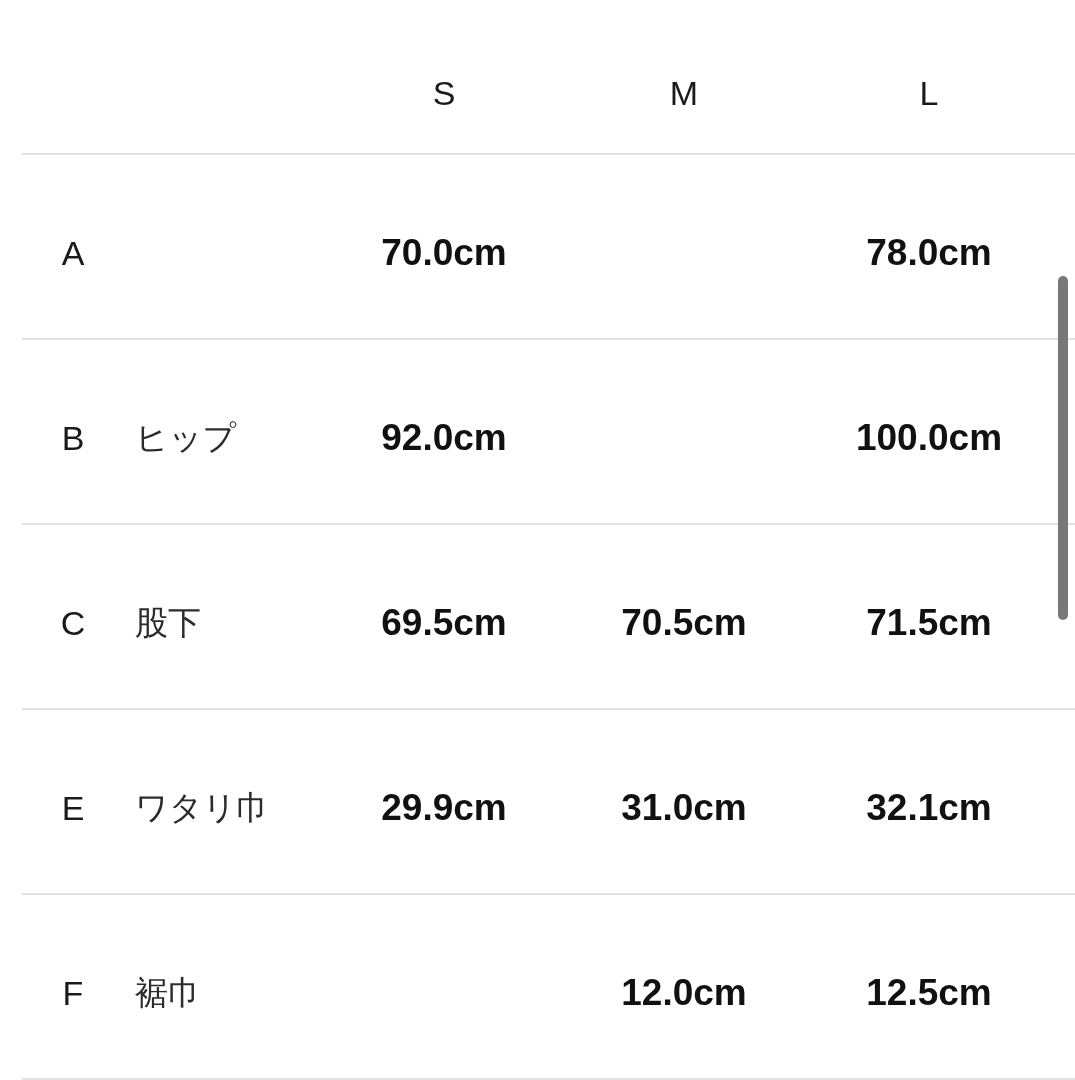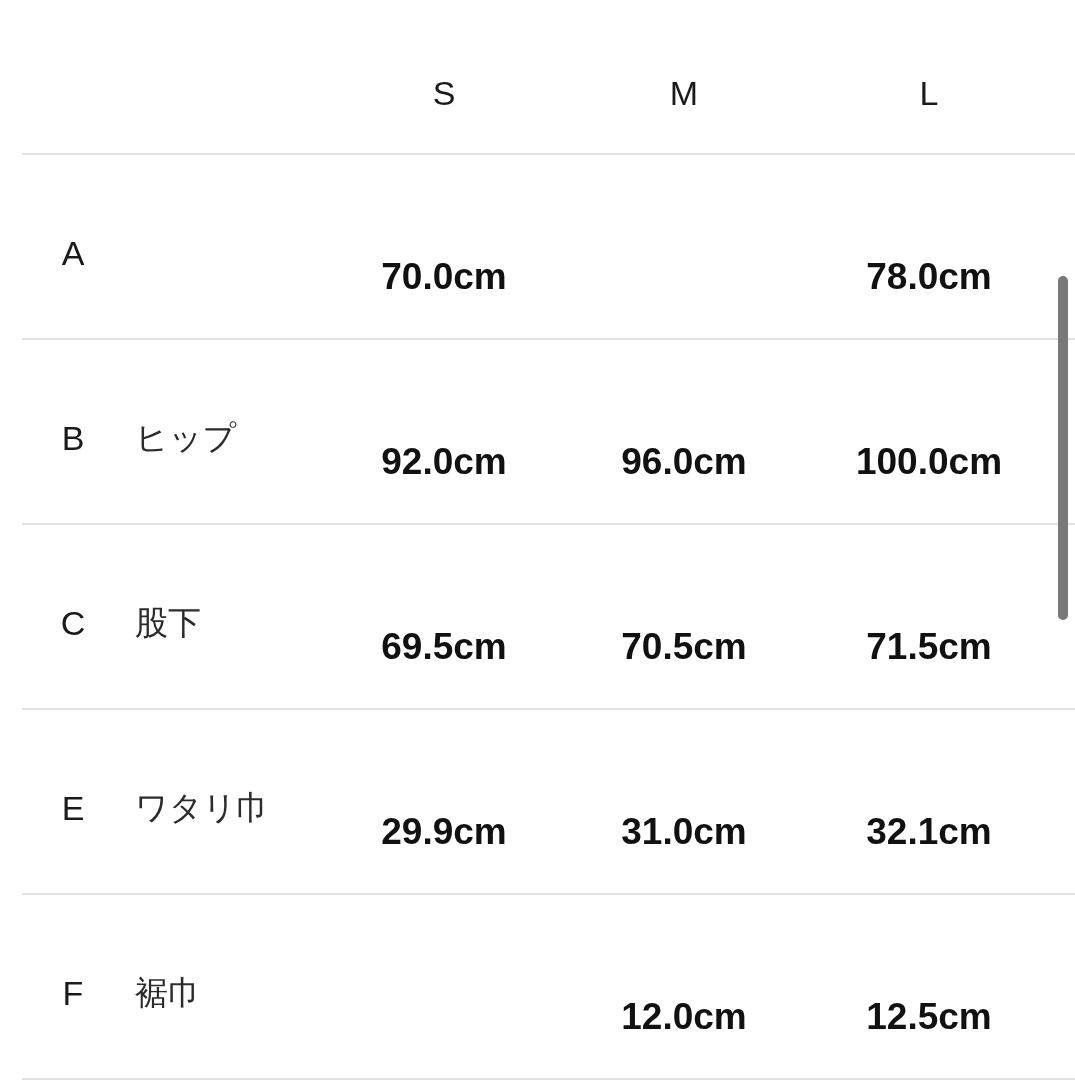--- a/index.html
+++ b/index.html
@@ -77,21 +77,20 @@
     white-space: nowrap;
   }
   .val {
     position: absolute;
     top: 98px;
     transform: translate(-50%, -50%);
     font-size: 37px;
     font-weight: 600;
     color: #111111;
     white-space: nowrap;
-    margin-top: 24px;
   }
   .col-s { left: 444px; }
   .col-m { left: 684px; }
   .col-l { left: 929px; }
   
   .scrollbar-thumb {
     position: absolute;
     left: 1058px;
     top: 276px;
     width: 10px;
@@ -114,21 +113,20 @@
   <div class="row">
     <span class="letter">A</span>
     <span class="val col-s">70.0cm</span>
     <span class="val col-l">78.0cm</span>
   </div>
 
   <div class="row">
     <span class="letter">B</span>
     <span class="name">ヒップ</span>
     <span class="val col-s">92.0cm</span>
-    <span class="val col-m">96.0cm</span>
     <span class="val col-l">100.0cm</span>
   </div>
 
   <div class="row">
     <span class="letter">C</span>
     <span class="name">股下</span>
     <span class="val col-s">69.5cm</span>
     <span class="val col-m">70.5cm</span>
     <span class="val col-l">71.5cm</span>
   </div>

